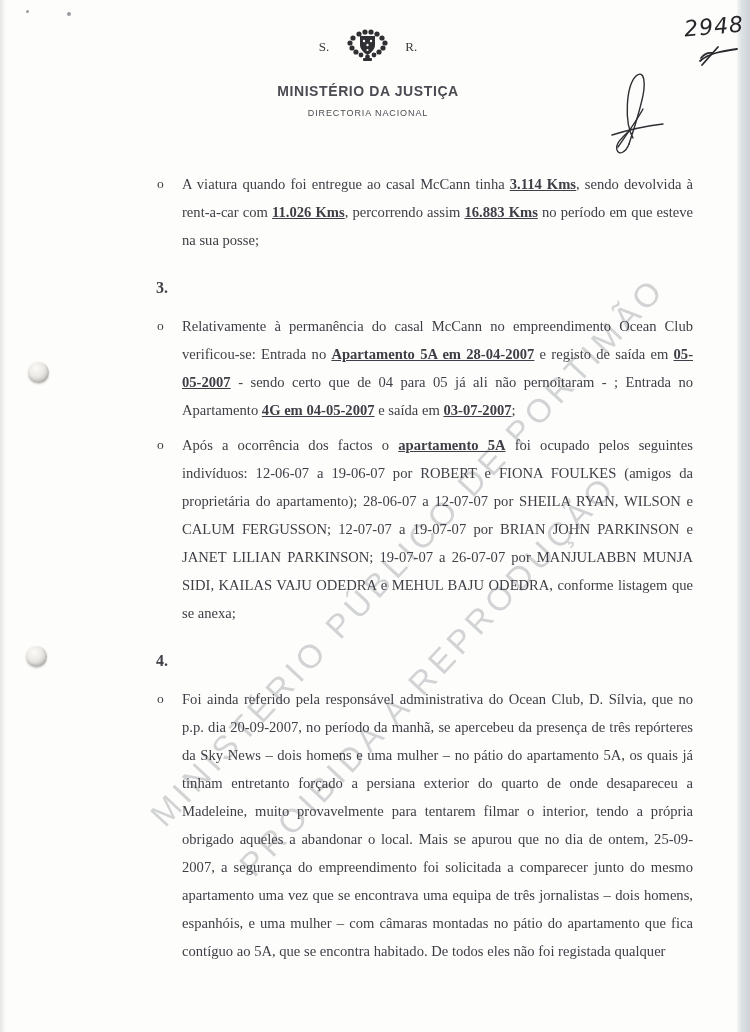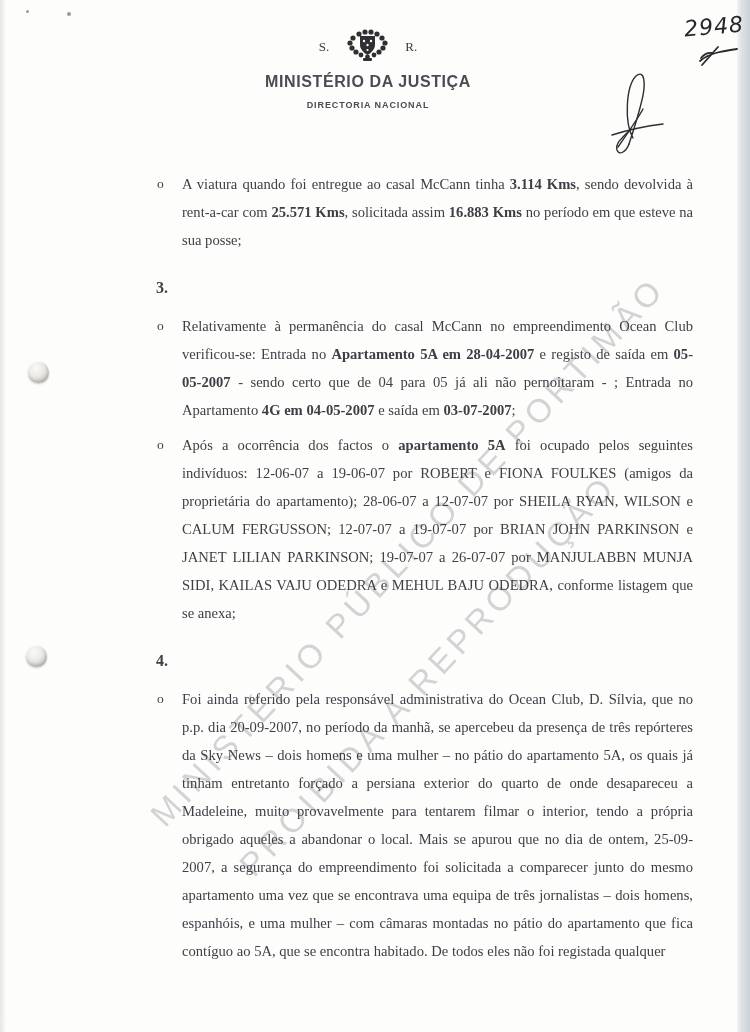--- a/index.html
+++ b/index.html
@@ -22,26 +22,26 @@
     background:radial-gradient(circle at 38% 30%, #fbfaf8 0%, #eceae6 40%, #cfcec9 72%, #a3a39e 100%);
     box-shadow:0 1px 2px rgba(60,60,60,.30), inset -1px -2px 3px rgba(0,0,0,.15); }
   .hole.h1 { left:28px; top:362px; }
   .hole.h2 { left:26px; top:646px; }
 
   
   .header { position:absolute; top:28px; left:0; width:736px; text-align:center;
     color:#46464e; }
   .sr-row { display:flex; justify-content:center; align-items:center; gap:15px;
     font-size:13px; color:#3c3c42; }
-  .ministry { margin-top:7px; font-family:"Liberation Sans",sans-serif;
-    font-size:16px; font-weight:bold; letter-spacing:.6px; color:#4b4b53; }
+  .ministry { margin-top:17px; font-family:"Liberation Sans",sans-serif;
+    font-size:14px; font-weight:bold; letter-spacing:.6px; color:#4b4b53; }
   .pj-title { margin-top:8px; font-family:"Liberation Sans",sans-serif;
     font-size:20px; letter-spacing:1.2px; color:#45454d; }
   .directoria { margin-top:9px; font-family:"Liberation Sans",sans-serif;
-    font-size:9px; font-weight:bold; letter-spacing:.9px; color:#4b4b53; }
+    font-size:9px; font-weight:normal; letter-spacing:.9px; color:#4b4b53; }
 
   
   .pagenum { position:absolute; left:684px; top:14px; width:60px;
     font-family:"DejaVu Sans",sans-serif; font-style:italic; font-size:22px;
     letter-spacing:1px; color:#26262b; transform:rotate(-5deg); }
   .paraph { position:absolute; left:697px; top:44px; }
   .signature { position:absolute; left:606px; top:68px; }
 
   
   .wm { position:absolute; white-space:nowrap; transform-origin:0 0;
@@ -50,21 +50,21 @@
   .wm.l1 { left:143px; top:808px; }
   .wm.l2 { left:232px; top:858px; }
 
   
   .content { position:absolute; left:156px; top:170px; width:537px; z-index:2;
     font-size:14.6px; line-height:28px; color:#3e3e46; }
   .sec-heading { font-weight:bold; font-size:16px; margin:20px 0 10px 0; }
   .bullet { position:relative; padding-left:26px; margin:0 0 7px 0;
     text-align:justify; }
   .bullet .marker { position:absolute; left:1px; top:0; font-size:13.5px; }
-  .bullet b { font-weight:bold; }
+  .bullet b { font-weight:bold;text-decoration:underline; }
 </style>
 </head>
 <body>
 
 <div class="page">
 
   <div class="edge-left"></div>
   <div class="edge-right"></div>
   <div class="speck s1"></div>
   <div class="speck s2"></div>
@@ -130,20 +130,20 @@
       <g fill="none" stroke="#2e2e33" stroke-width="1.4" stroke-linecap="round">
         <path d="M27 70 C 18 54, 20 18, 30 8 C 38 1, 41 14, 35 36 C 31 52, 27 64, 23 76"></path>
         <path d="M23 76 C 20 84, 13 88, 11 82 C 9 75, 17 69, 25 61"></path>
         <path d="M6 67 C 22 62, 40 58, 57 56"></path>
         <path d="M12 79 C 21 66, 31 52, 37 41"></path>
       </g>
     </svg>
   </span>
 
   <div class="content">
-      <div class="bullet"><span class="marker">o</span><span>A viatura quando foi entregue ao casal McCann tinha </span><b>3.114 Kms</b><span>, sendo devolvida à rent-a-car com </span><b>25.571 Kms</b><span>, solicitada assim </span><b>16.883 Kms</b><span> no período em que esteve na sua posse;</span></div>
+      <div class="bullet"><span class="marker">o</span><span>A viatura quando foi entregue ao casal McCann tinha </span><b>3.114 Kms</b><span>, sendo devolvida à rent-a-car com </span><b>11.026 Kms</b><span>, percorrendo assim </span><b>16.883 Kms</b><span> no período em que esteve na sua posse;</span></div>
       <div class="sec-heading">3.</div>
       <div class="bullet"><span class="marker">o</span><span>Relativamente à permanência do casal McCann no empreendimento Ocean Club verificou-se: Entrada no </span><b>Apartamento 5A em 28-04-2007</b><span> e registo de saída em </span><b>05-05-2007</b><span> - sendo certo que de 04 para 05 já ali não pernoitaram - ; Entrada no Apartamento </span><b>4G em 04-05-2007</b><span> e saída em </span><b>03-07-2007</b><span>;</span></div>
       <div class="bullet"><span class="marker">o</span><span>Após a ocorrência dos factos o </span><b>apartamento 5A</b><span> foi ocupado pelos seguintes indivíduos: 12-06-07 a 19-06-07 por ROBERT e FIONA FOULKES (amigos da proprietária do apartamento); 28-06-07 a 12-07-07 por SHEILA RYAN, WILSON e CALUM FERGUSSON; 12-07-07 a 19-07-07 por BRIAN JOHN PARKINSON e JANET LILIAN PARKINSON; 19-07-07 a 26-07-07 por MANJULABBN MUNJA SIDI, KAILAS VAJU ODEDRA e MEHUL BAJU ODEDRA, conforme listagem que se anexa;</span></div>
       <div class="sec-heading">4.</div>
       <div class="bullet"><span class="marker">o</span><span>Foi ainda referido pela responsável administrativa do Ocean Club, D. Sílvia, que no p.p. dia 20-09-2007, no período da manhã, se apercebeu da presença de três repórteres da Sky News – dois homens e uma mulher – no pátio do apartamento 5A, os quais já tinham entretanto forçado a persiana exterior do quarto de onde desapareceu a Madeleine, muito provavelmente para tentarem filmar o interior, tendo a própria obrigado aqueles a abandonar o local. Mais se apurou que no dia de ontem, 25-09-2007, a segurança do empreendimento foi solicitada a comparecer junto do mesmo apartamento uma vez que se encontrava uma equipa de três jornalistas – dois homens, espanhóis, e uma mulher – com câmaras montadas no pátio do apartamento que fica contíguo ao 5A, que se encontra habitado. De todos eles não foi registada qualquer</span></div>
     </div>
 </div>
 
 </body></html>

